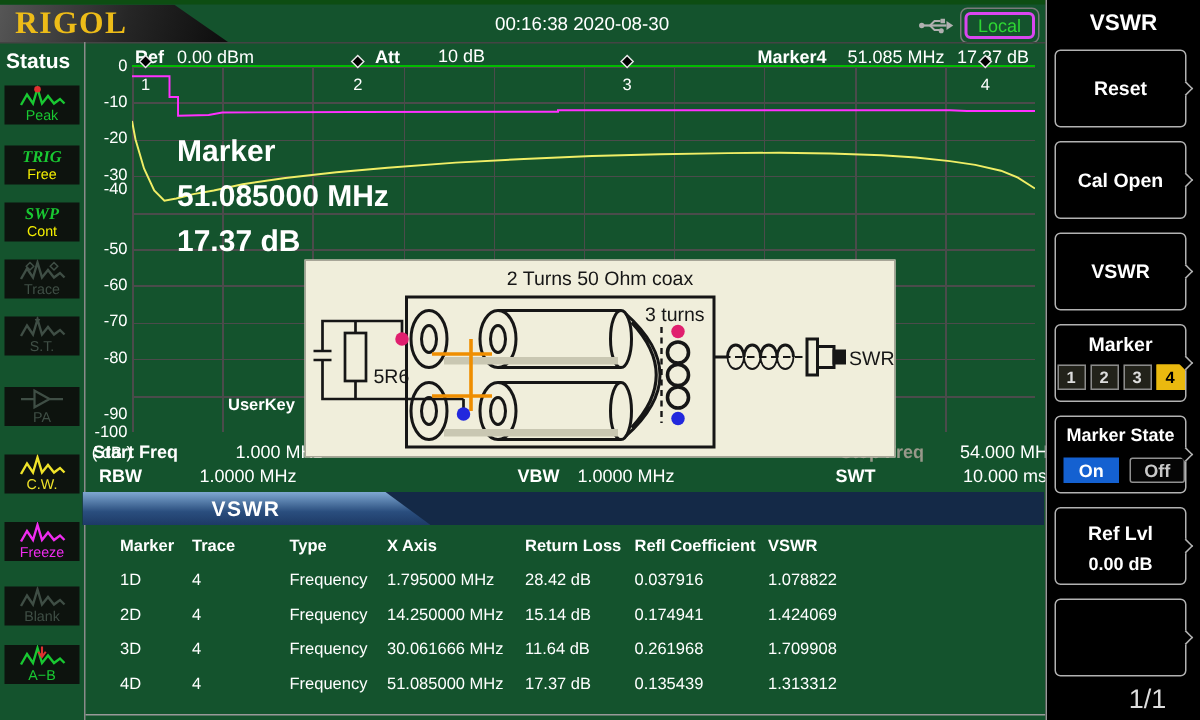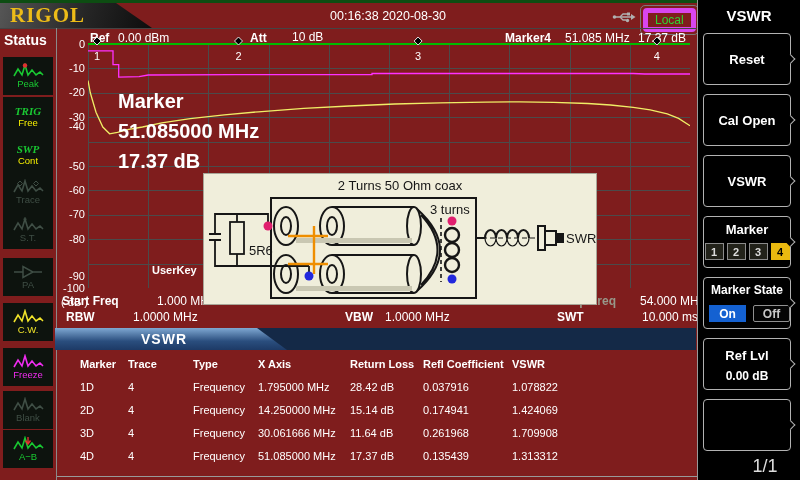--- a/index.html
+++ b/index.html
@@ -1,36 +1,36 @@
 <!DOCTYPE html>
 <html><head>
 <meta charset="utf-8">
 <style>
   html,body{margin:0;padding:0;background:#000;}
-  .screen{position:relative;width:800px;height:480px;background:#7f1d1d;overflow:hidden;
+  .screen{position:relative;width:800px;height:480px;background:#14532d;overflow:hidden;
           font-family:"Liberation Sans",sans-serif;color:#fff;}
   .abs{position:absolute;}
   .nowrap{white-space:nowrap;}
   
   .top-green{left:0;top:0;width:800px;height:3px;background:#0d4d12;}
   .logo{left:0;top:3px;width:152px;height:25px;
         background:linear-gradient(105deg,#565656,#262626 55%,#0d0d0d);
         clip-path:polygon(0 0,116px 0,152px 100%,0 100%);
         display:flex;align-items:center;padding-left:10px;box-sizing:border-box;}
   .logo span{font-family:"Liberation Serif",serif;font-weight:bold;font-size:21px;
              color:#edbc18;letter-spacing:1px;line-height:21px;}
   .clock{left:330px;top:9px;font-size:12.5px;color:#fff;}
   .local-outer{left:640px;top:5px;border:1px solid #7a7a7a;border-radius:5px;padding:2px;}
-  .local-inner{border:5px solid #d946ef;border-radius:4px;font-size:12px;line-height:14px;
+  .local-inner{border:2px solid #d946ef;border-radius:4px;font-size:12px;line-height:14px;
                padding:0 7px;color:#2ed633;}
   .hline{background:#444;height:1px;}
   .vline{background:#8a8a8a;width:1px;}
   
   .status-title{left:4px;top:32px;font-size:14px;font-weight:bold;}
-  .tile{position:absolute;left:3px;width:50px;height:38px;background:#0d130e;
+  .tile{position:absolute;left:3px;width:50px;height:26px;background:#0d130e;
         display:flex;flex-direction:column;align-items:center;justify-content:center;gap:1px;}
   .tile .tlabel{font-size:9.5px;line-height:10px;}
   .ticon-text{font-family:"Liberation Serif",serif;font-style:italic;font-weight:bold;
               font-size:11px;line-height:12px;}
   
   .lbl{font-size:12px;font-weight:bold;white-space:nowrap;}
   .val{font-size:12px;white-space:nowrap;}
   .ytick{position:absolute;left:0;width:31px;text-align:right;font-size:11px;line-height:12px;}
   .mk-readout{left:118px;top:86px;font-size:20px;font-weight:bold;line-height:30px;z-index:3;}
   .userkey{left:152px;top:264px;font-size:11px;font-weight:bold;z-index:3;}

